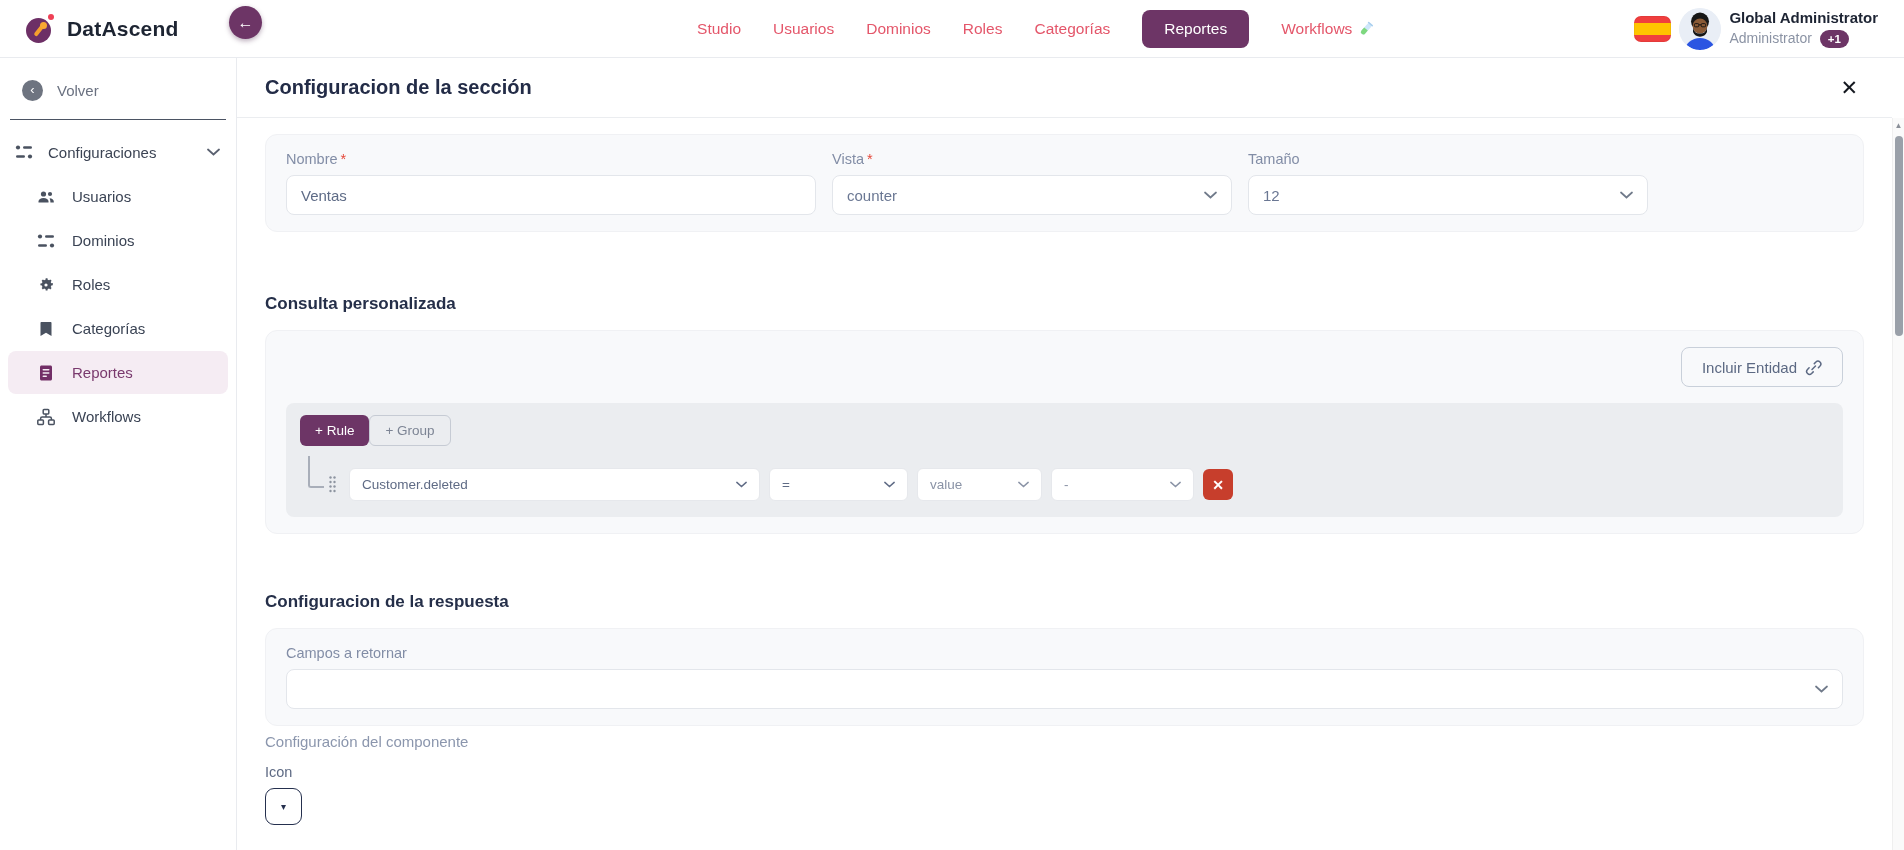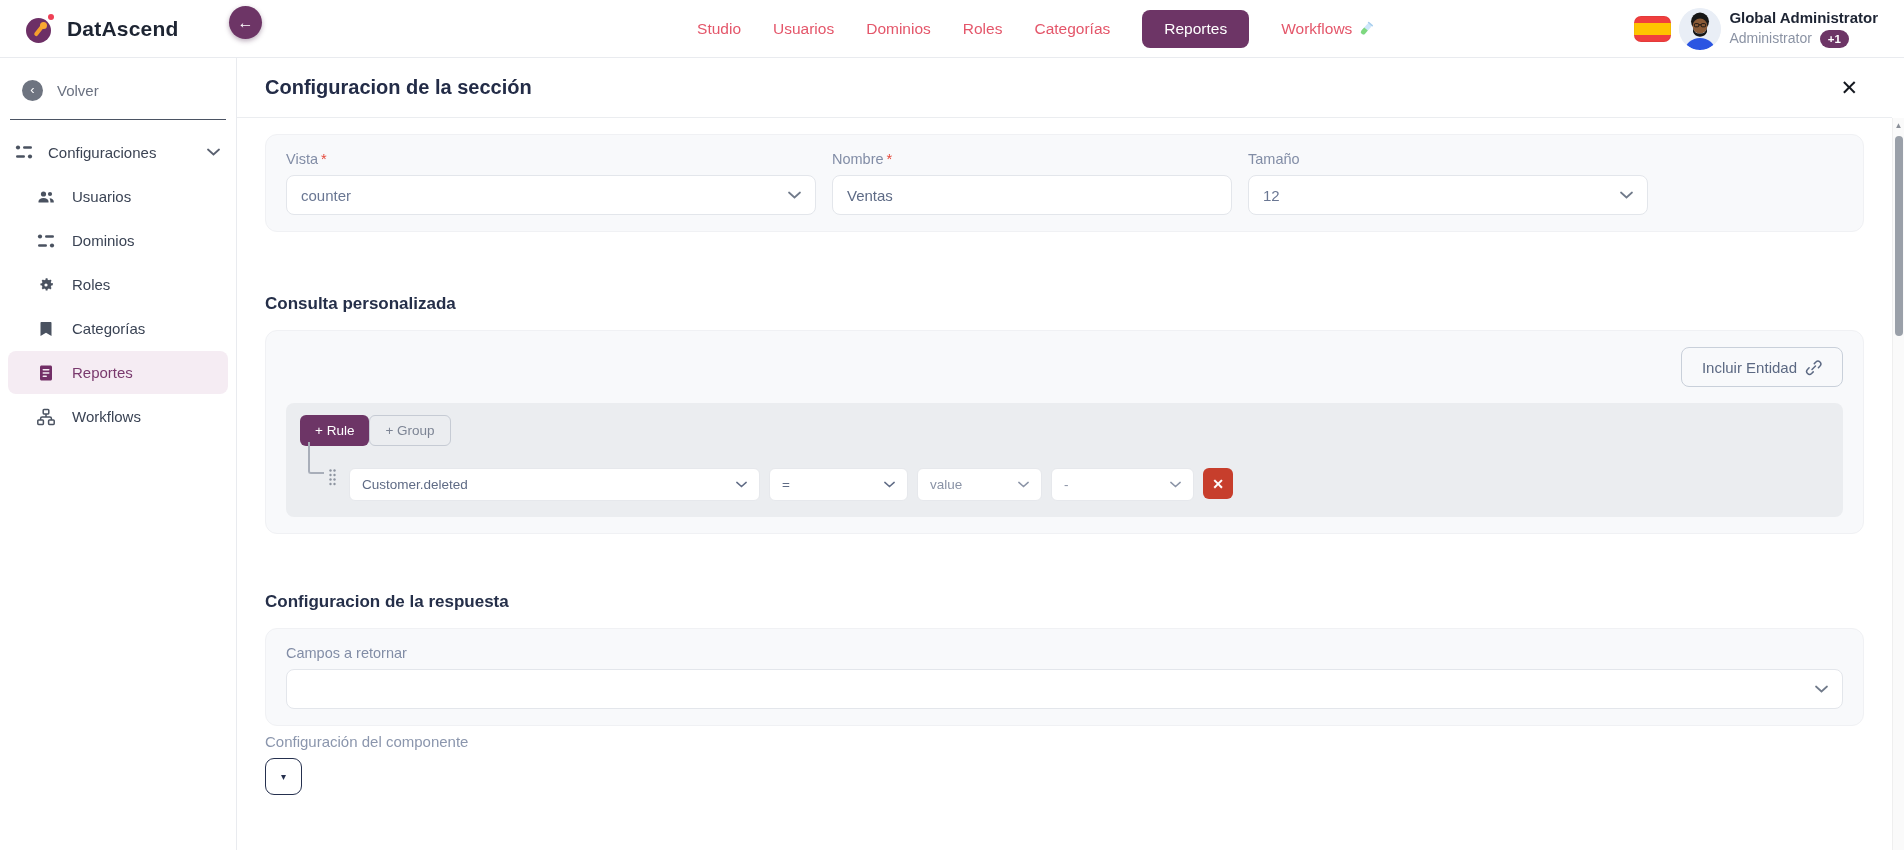--- a/index.html
+++ b/index.html
@@ -142,21 +142,21 @@
   .builder { margin-top: 16px; background: #ebedf0; border-radius: 8px; padding: 12px 14px 16px 14px; }
   .builder-btns { display: flex; gap: 0; }
   .rule-btn {
     background: #6d3566; color: #fff; border: none; border-radius: 6px;
     padding: 7px 15px; font-size: 13.5px; cursor: pointer; font-family: inherit;
   }
   .group-btn {
     background: transparent; color: #7c8494; border: 1px solid #c6cbd4; border-radius: 6px;
     padding: 7px 15px; font-size: 13.5px; cursor: pointer; font-family: inherit;
   }
-  .rule-row { display: flex; margin-top: 22px; padding-left: 8px; }
+  .rule-row { display: flex; align-items: center; margin-top: 22px; padding-left: 8px; }
   .connector {
     width: 16px; height: 32px; border-left: 2px solid #a8aeb9; border-bottom: 2px solid #a8aeb9;
     border-bottom-left-radius: 3px; margin-top: -26px; margin-right: 4px;
   }
   .drag-handle { margin-right: 12px; color: #8d94a0; display: flex; cursor: grab; }
   .rule-select {
     height: 33px; background: #fff; border: 1px solid #e6e8ec; border-radius: 6px;
     display: flex; align-items: center; justify-content: space-between;
     padding: 0 12px; font-size: 13.5px; color: #5f6b85; cursor: pointer; margin-right: 9px;
   }
@@ -363,36 +363,36 @@
       <span>✕</span>
     </button>
   </div>
 
   <div class="panel-body">
 
     <div class="card">
       <div class="fields-grid">
         <div>
           <div class="field-label">
+            <span>Nombre</span><span class="req">*</span>
+          </div>
+          <input class="text-input" type="text" value="Ventas" style="">
+        </div>
+        <div>
+          <div class="field-label">
             <span>Vista</span><span class="req">*</span>
           </div>
           <div class="select">
             <span>counter</span>
             <span class="chev">
               <svg class="icon-svg" width="13" height="8" viewBox="0 0 13 8" fill="none" stroke="currentColor" stroke-width="1.7" stroke-linecap="round">
                   <path d="M1 1.5 L6.5 6.5 L12 1.5"></path>
                 </svg>
             </span>
           </div>
-        </div>
-        <div>
-          <div class="field-label">
-            <span>Nombre</span><span class="req">*</span>
-          </div>
-          <input class="text-input" type="text" value="Ventas" style="">
         </div>
         <div>
           <div class="field-label">Tamaño</div>
           <div class="select">
             <span>12</span>
             <span class="chev">
               <svg class="icon-svg" width="13" height="8" viewBox="0 0 13 8" fill="none" stroke="currentColor" stroke-width="1.7" stroke-linecap="round">
                   <path d="M1 1.5 L6.5 6.5 L12 1.5"></path>
                 </svg>
             </span>
@@ -483,20 +483,21 @@
         <span></span>
         <span class="chev">
           <svg class="icon-svg" width="13" height="8" viewBox="0 0 13 8" fill="none" stroke="currentColor" stroke-width="1.7" stroke-linecap="round">
               <path d="M1 1.5 L6.5 6.5 L12 1.5"></path>
             </svg>
         </span>
       </div>
     </div>
 
     <div class="component-label">Configuración del componente</div>
+    <div class="icon-label">Icon</div>
     <button class="icon-btn">
       <span>▾</span>
     </button>
   </div>
 </div>
 
 <div class="scroll-strip">
   <div class="scroll-up">▲</div>
   <div class="scroll-thumb"></div>
 </div>

